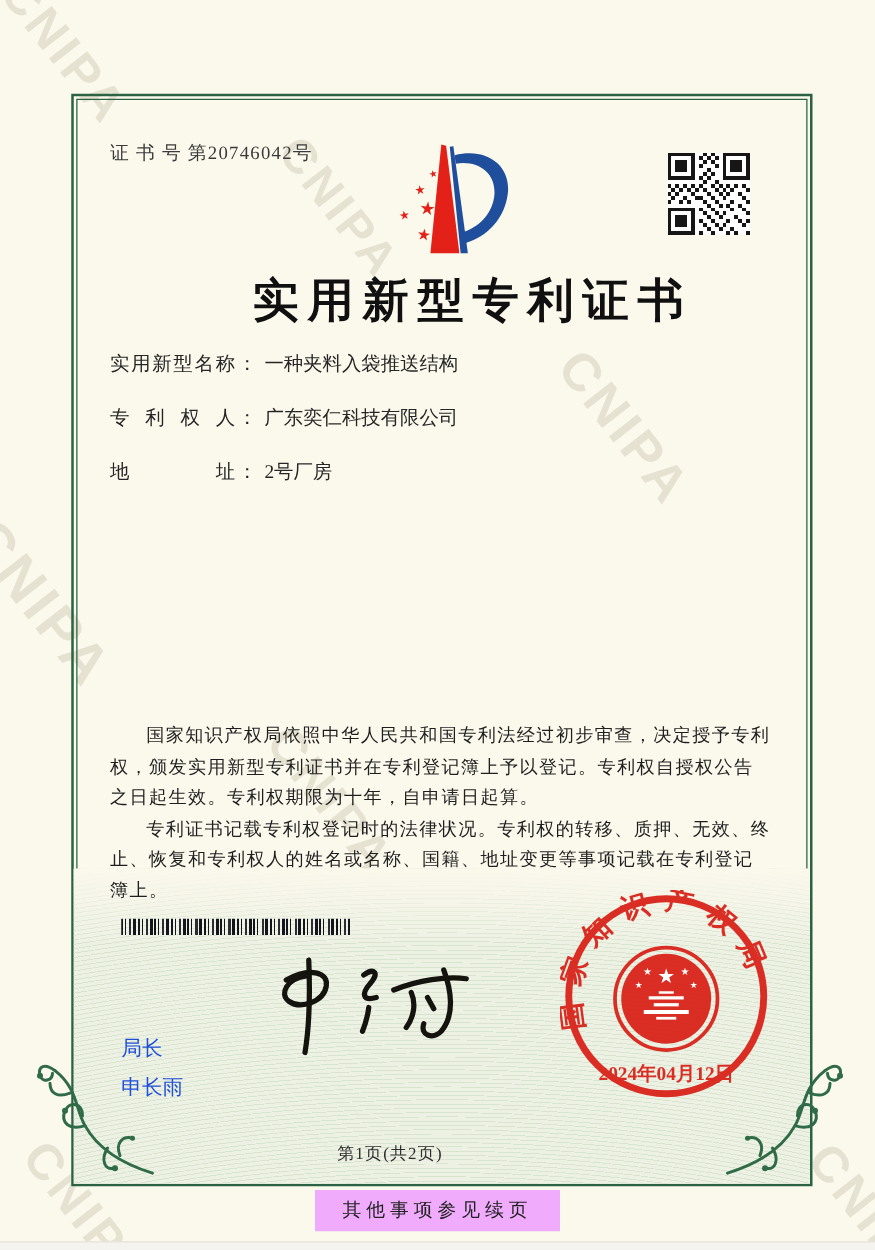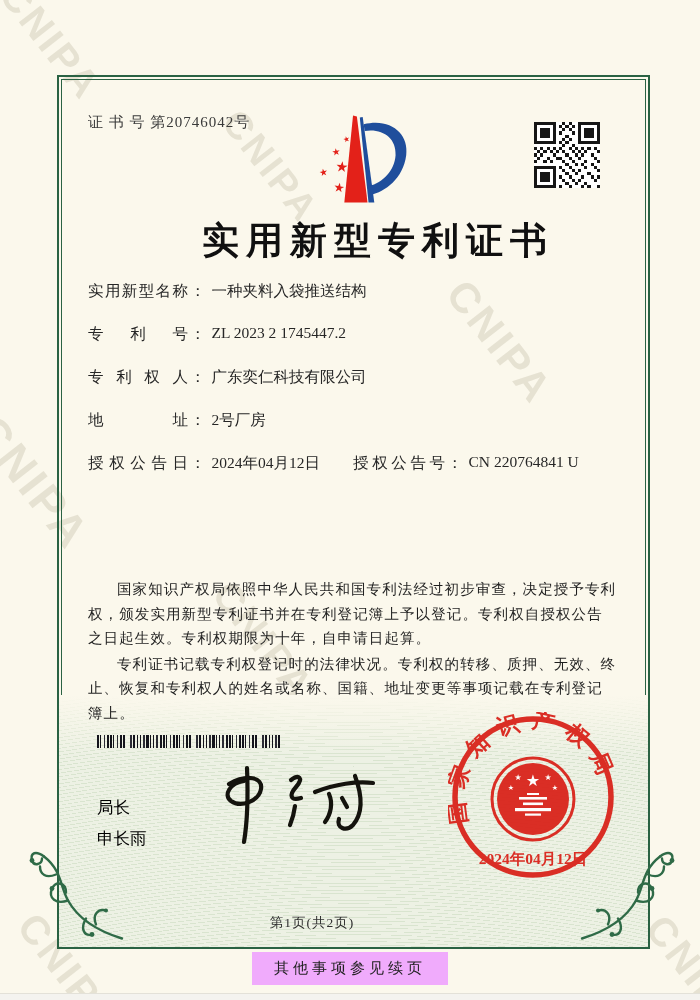--- a/index.html
+++ b/index.html
@@ -54,23 +54,23 @@
 
   
   .barcode{position:absolute;left:97px;top:735px;width:183px;height:13px;z-index:4;
      background-image:
        repeating-linear-gradient(90deg,#14141c 0 1.6px,rgba(0,0,0,0) 1.6px 3.1px,
          #14141c 3.1px 3.9px,rgba(0,0,0,0) 3.9px 6.6px,
          #2c2c35 6.6px 8.2px,rgba(0,0,0,0) 8.2px 9.7px,
          #14141c 9.7px 11.9px,rgba(0,0,0,0) 11.9px 13.2px);}
 
   
-  .signer{position:absolute;left:97px;top:792px;z-index:4;
+  .signer{position:absolute;left:97px;top:824px;z-index:4;
           font-family:Liberation Sans, sans-serif;
-          font-size:16.5px;color:#000000;line-height:31px;}
+          font-size:16.5px;color:#1d4ed8;line-height:31px;}
   .signature{position:absolute;left:203px;top:762px;width:178px;height:88px;z-index:4;}
 
   
   .seal{position:absolute;left:448px;top:712px;width:170px;height:170px;z-index:5;
         opacity:0.95;}
 
   
   .pageinfo{position:absolute;left:0;width:624px;top:914px;text-align:center;
             font-size:13.5px;color:#2e2e2e;z-index:4;letter-spacing:1px;}
   .contnote{position:absolute;left:0;width:700px;top:952px;text-align:center;z-index:4;}
@@ -167,33 +167,24 @@
   </g>
 </svg>
 
 <div class="title">实用新型专利证书</div>
 
 <div class="fields">
   <div class="frow">
     <span class="flabel">实用新型名称</span><span class="fcolon">：</span><span class="fvalue">一种夹料入袋推送结构</span>
   </div>
   <div class="frow">
-    <span class="flabel">专利号</span><span class="fcolon">：</span><span class="fvalue">ZL 2023 2 1745447.2</span>
-  </div>
-  <div class="frow">
     <span class="flabel">专利权人</span><span class="fcolon">：</span><span class="fvalue">广东奕仁科技有限公司</span>
   </div>
   <div class="frow">
     <span class="flabel">地址</span><span class="fcolon">：</span><span class="fvalue"><span class="vline">2号厂房</span></span>
-  </div>
-  <div class="frow">
-    <span class="flabel">授权公告日</span><span class="fcolon">：</span><span class="fvalue">2024年04月12日</span>
-    <span class="pair2">
-      <span class="flabel">授权公告号</span><span class="fcolon">：</span><span class="fvalue">CN 220764841 U</span>
-    </span>
   </div>
 </div>
 
 <div class="bodytext">
   <p>国家知识产权局依照中华人民共和国专利法经过初步审查，决定授予专利权，颁发实用新型专利证书并在专利登记簿上予以登记。专利权自授权公告之日起生效。专利权期限为十年，自申请日起算。</p>
   <p>专利证书记载专利权登记时的法律状况。专利权的转移、质押、无效、终止、恢复和专利权人的姓名或名称、国籍、地址变更等事项记载在专利登记簿上。</p>
 </div>
 
 <div class="barcode"></div>
 

